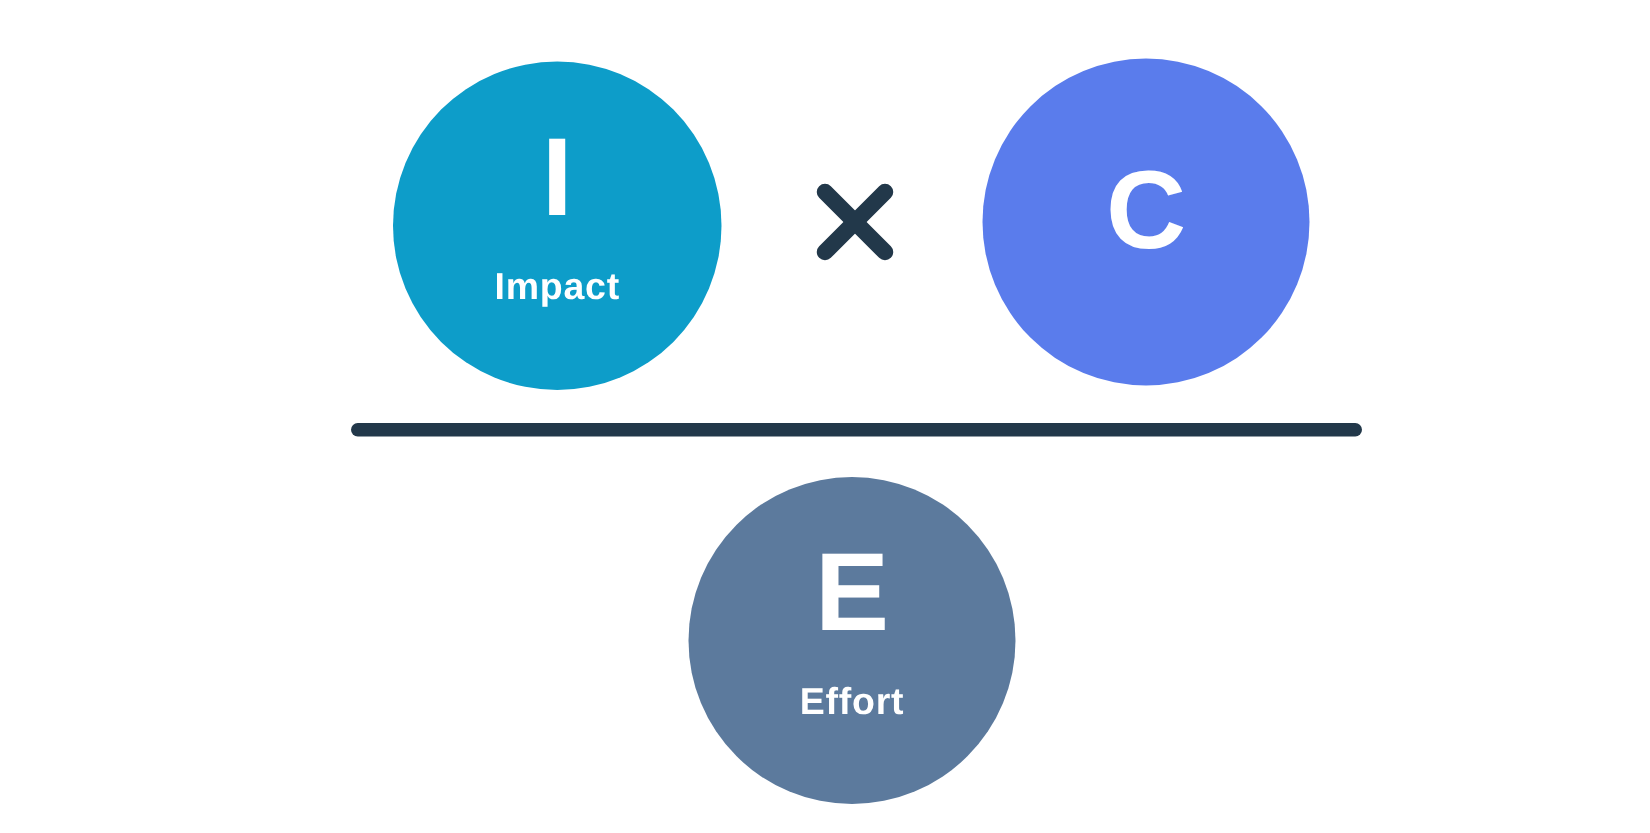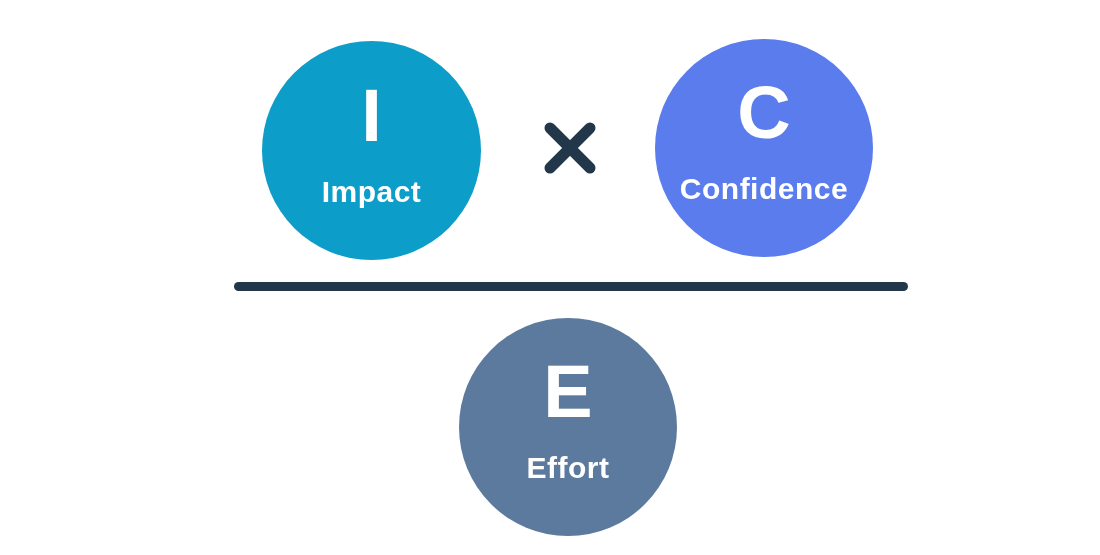--- a/index.html
+++ b/index.html
@@ -31,21 +31,21 @@
   .circle-initial {
     color: #ffffff;
     font-weight: bold;
     font-size: 74px;
     line-height: 1;
     letter-spacing: 0;
   }
   .circle-label {
     color: #ffffff;
     font-weight: bold;
-    font-size: 30px;
+    font-size: 25px;
     line-height: 1;
     letter-spacing: 0.5px;
     margin-top: 22px;
   }
   .circle-impact     { left: 262px; top: 41px;  width: 219px; height: 219px; }
   .circle-confidence { left: 655px; top: 39px;  width: 218px; height: 218px; }
   .circle-effort     { left: 459px; top: 318px; width: 218px; height: 218px; }
   .multiply {
     position: absolute;
     left: 540px;
@@ -75,21 +75,20 @@
   </div>
 
   <svg class="multiply" viewBox="0 0 60 60" role="img" aria-label="×" style="color: rgb(34, 56, 74);">
     <line x1="10" y1="10" x2="50" y2="50" stroke="currentColor" stroke-width="11" stroke-linecap="round"></line>
     <line x1="50" y1="10" x2="10" y2="50" stroke="currentColor" stroke-width="11" stroke-linecap="round"></line>
   </svg>
 
   <div class="circle circle-confidence" style="background-color: rgb(90, 124, 236);">
     <div class="circle-content">
       <div class="circle-initial">C</div>
-      <div class="circle-label">Confidence</div>
     </div>
   </div>
 
   <div class="divider" style="background-color: rgb(34, 56, 74);"></div>
 
   <div class="circle circle-effort" style="background-color: rgb(92, 122, 157);">
     <div class="circle-content">
       <div class="circle-initial">E</div>
       <div class="circle-label">Effort</div>
     </div>

